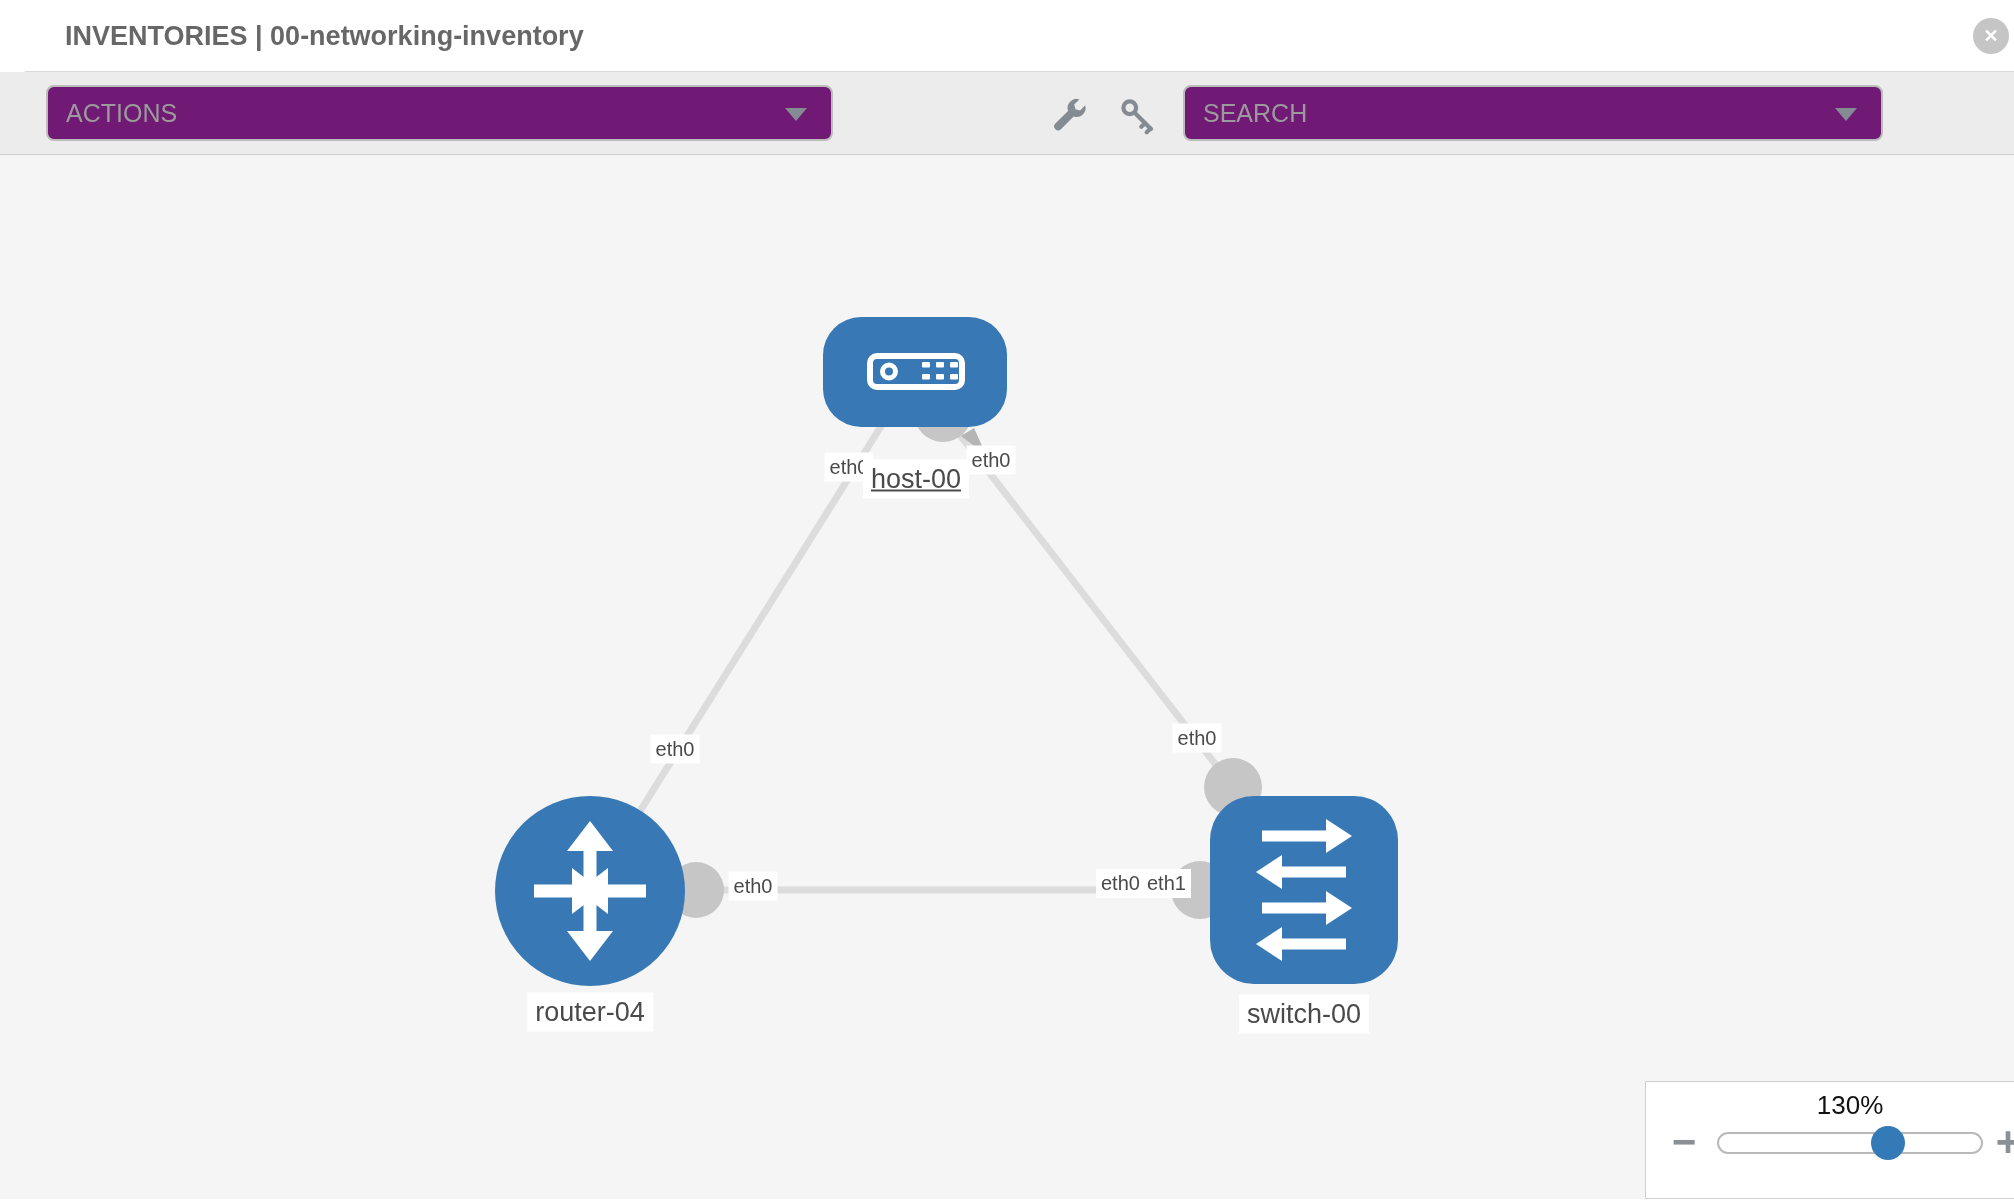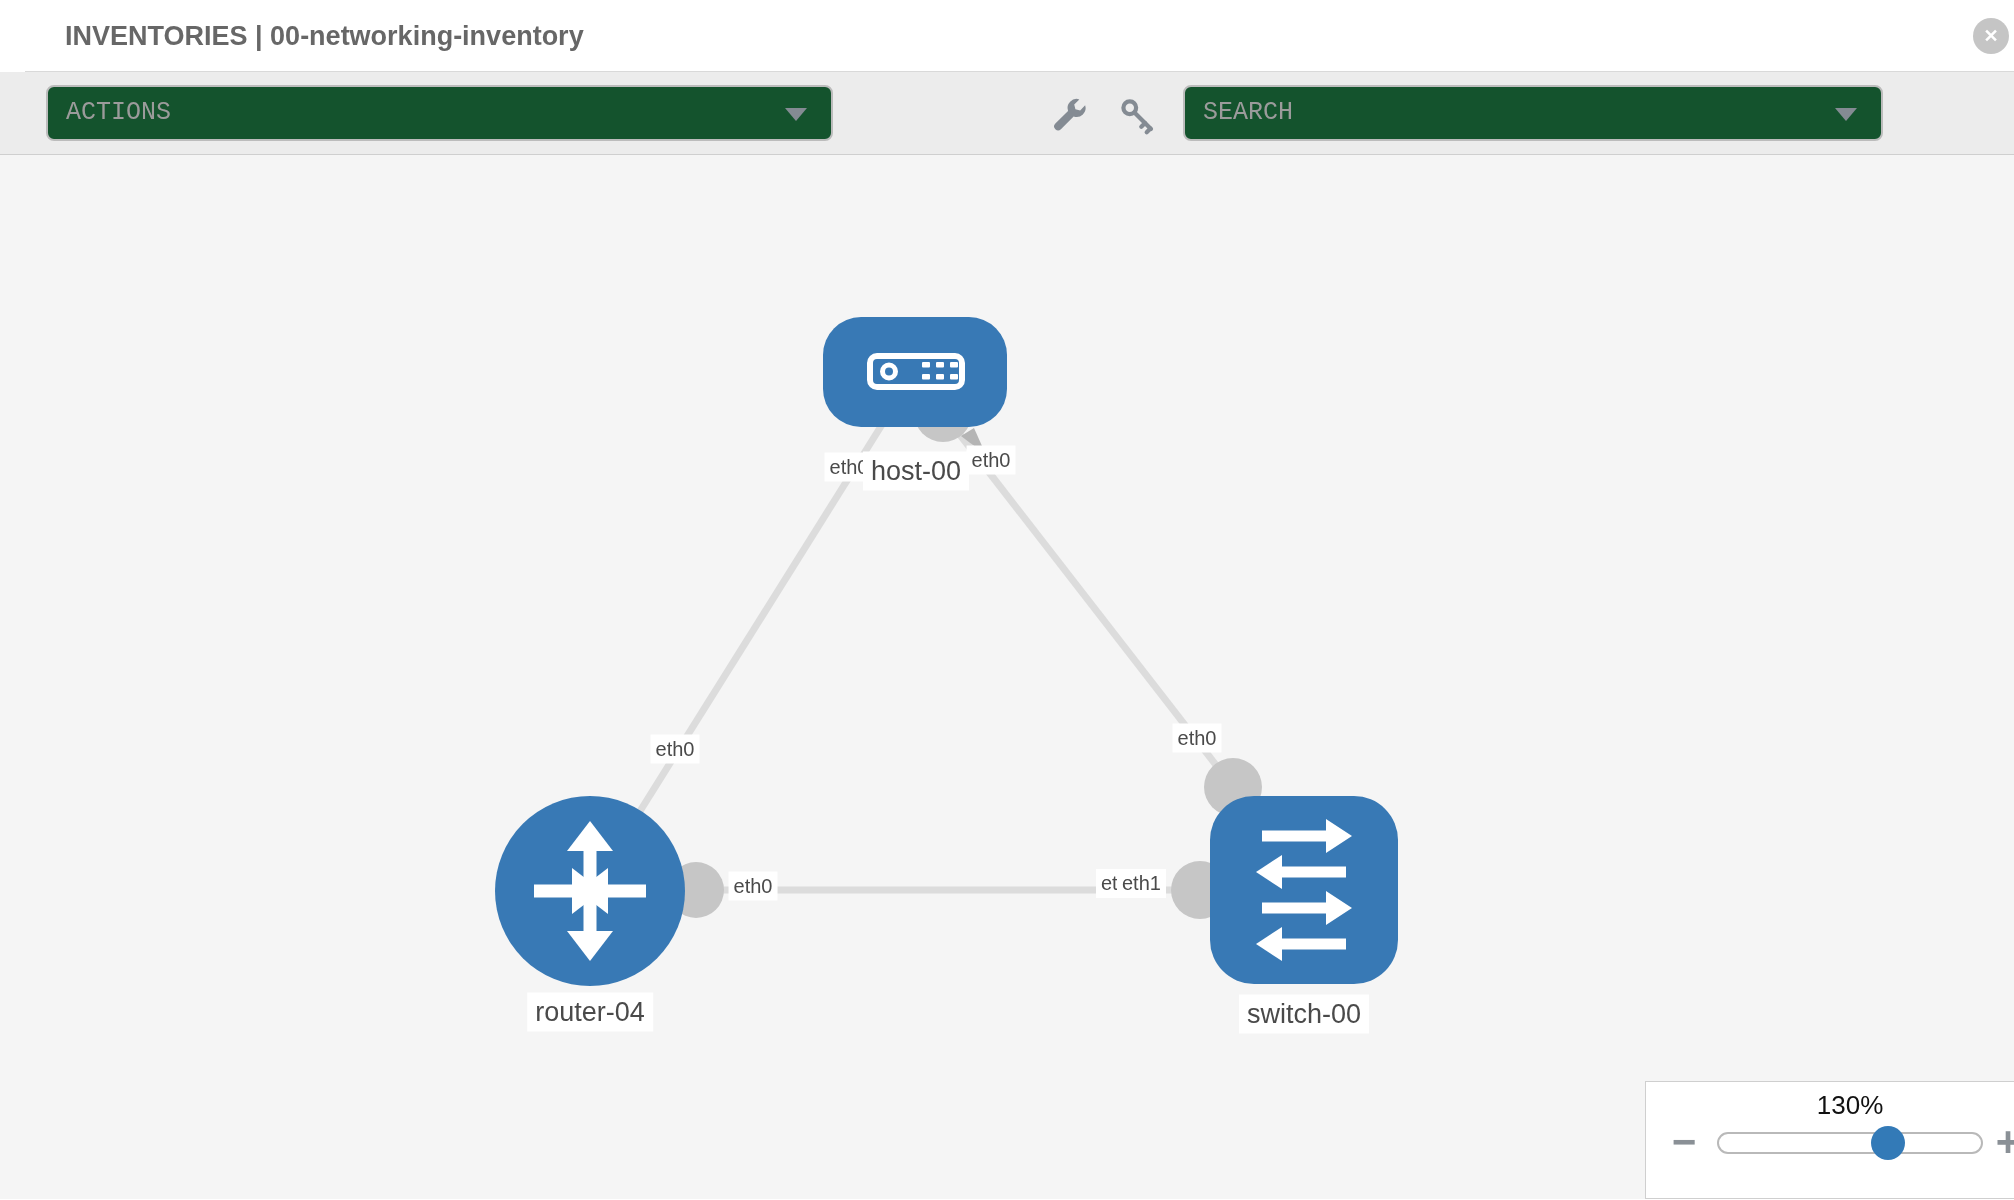--- a/index.html
+++ b/index.html
@@ -11,22 +11,22 @@
             border-bottom:1px solid #d9d9d9;margin-left:25px; }
   .header-title { position:absolute; left:40px; top:0; line-height:72px;
                   font-size:27px; font-weight:bold; color:#676767; }
   .close-btn { position:absolute; right:30px; top:18px; width:36px; height:36px;
                border-radius:50%; background:#c5c5c5; color:#fff; text-align:center;
                line-height:36px; font-size:18px; font-weight:bold; cursor:pointer; }
 
   
   .toolbar { position:relative; width:2014px; height:83px; background:#ececec;
              border-bottom:1px solid #cfcfcf; }
-  .select-box { position:absolute; top:13px; height:56px; background:#14532d;
-                border:2px solid #bcbcbc; border-radius:8px;font-family:Liberation Mono, monospace; }
+  .select-box { position:absolute; top:13px; height:56px; background:#701a75;
+                border:2px solid #bcbcbc; border-radius:8px; }
   .select-box .select-label { position:absolute; left:18px; top:0; line-height:52px;
                               font-size:25px; color:#9b9b9b; }
   .caret { position:absolute; right:24px; top:21px; width:0; height:0;
            border-left:11px solid transparent; border-right:11px solid transparent;
            border-top:13px solid #848b93; }
   .actions-box { left:46px; width:787px; }
   .search-box  { left:1183px; width:700px; }
   .tool-icon { position:absolute; cursor:pointer; }
 
   
@@ -143,23 +143,23 @@
     </g>
   </svg>
 
   <div class="chip if-label" style="left:849px; top:312px;">eth0</div>
   <div class="chip if-label" style="left:991px; top:305px;">eth0</div>
   <div class="chip if-label" style="left:675px; top:594px;">eth0</div>
   <div class="chip if-label" style="left:1197px; top:583px;">eth0</div>
   <div class="chip if-label" style="left:753px; top:731px;">eth0</div>
 
   <div class="chip if-label-abs" style="left:1096px; top:714px;">eth0</div>
-  <div class="chip if-label-abs" style="left:1117px; top:714px;">eth1</div>
+  <div class="chip if-label-abs" style="left:1142px; top:714px;">eth1</div>
 
-  <div class="chip node-label" style="left:916px; top:316px;">host-00</div>
+  <div class="chip node-label" style="left:916px; top:324px;text-decoration:underline;">host-00</div>
   <div class="chip node-label" style="left:590px; top:857px;">router-04</div>
   <div class="chip node-label" style="left:1304px; top:859px;text-align:right;">switch-00</div>
 
   <div class="zoom-panel">
     <div class="zoom-level">130%</div>
     <div class="zoom-minus">−</div>
     <div class="zoom-track">
       <div class="zoom-knob"></div>
     </div>
     <div class="zoom-plus">+</div>

